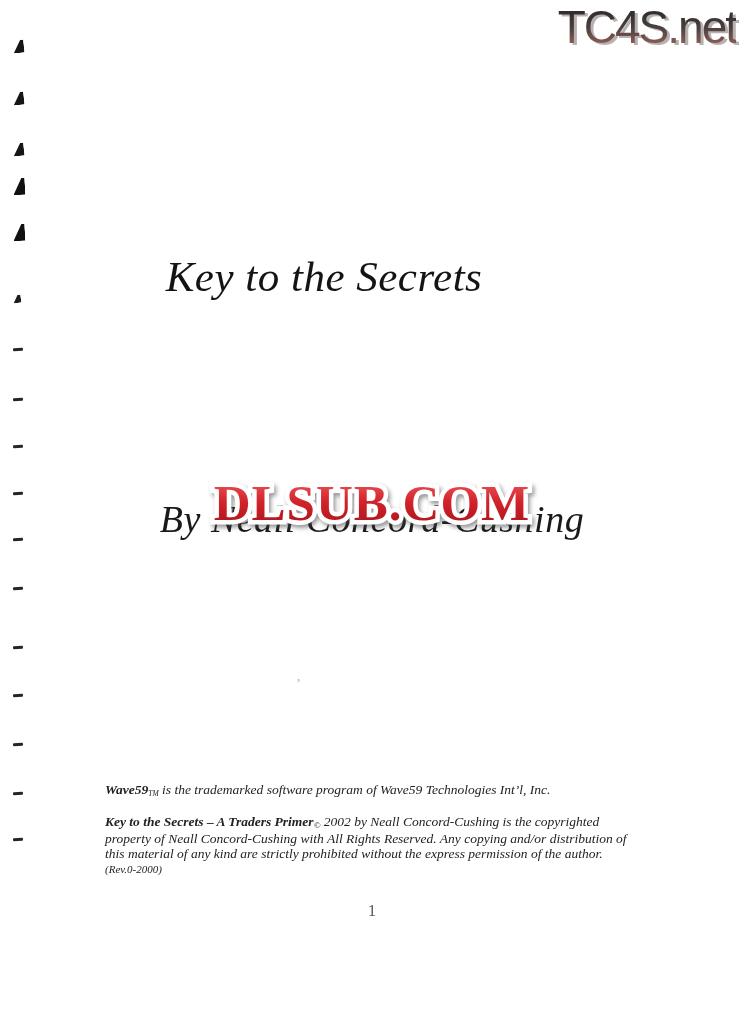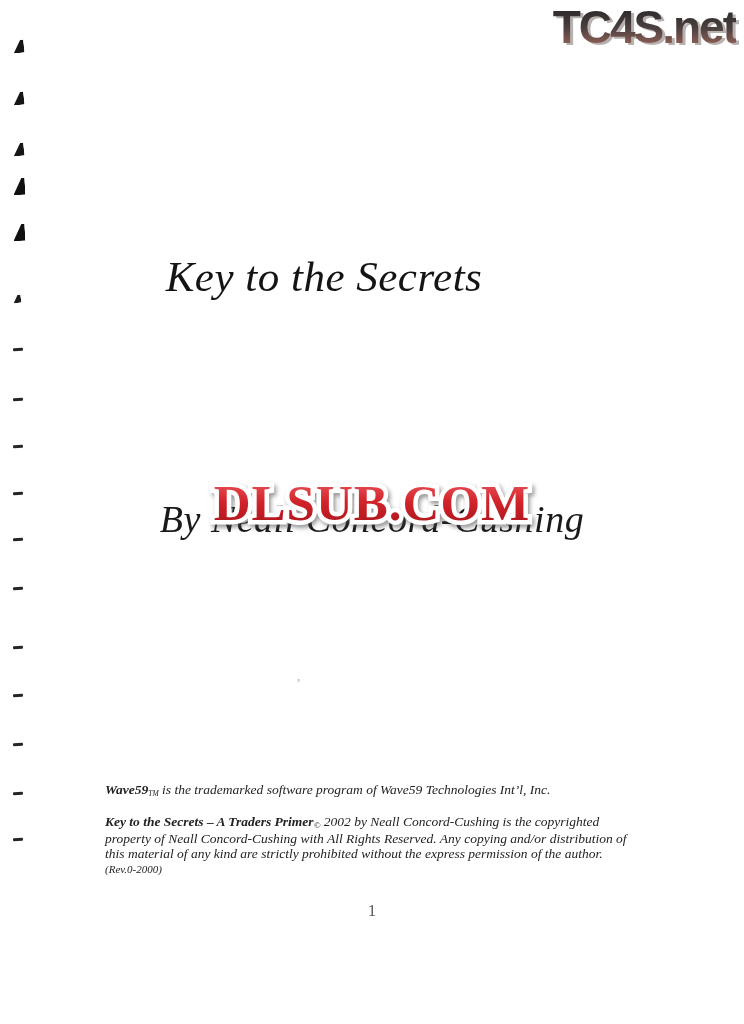--- a/index.html
+++ b/index.html
@@ -20,21 +20,21 @@
   .mark { position:absolute; left:13px; }
   .mark.hook       { width:11px; height:13px; background:#161616; clip-path:polygon(72% 0,100% 0,100% 100%,0 100%); transform:rotate(-6deg); }
   .mark.hook-tall  { width:12px; height:17px; background:#111;    clip-path:polygon(74% 0,100% 0,100% 100%,0 100%); transform:rotate(-3deg); }
   .mark.hook-small { width:8px;  height:8px;  background:#1c1c1c; clip-path:polygon(65% 0,100% 0,100% 100%,0 100%); transform:rotate(-8deg); }
   .mark.dash       { width:10px; height:3px;  background:#262626; border-radius:1px; transform:rotate(-4deg); }
 
   
   .tc4s {
     position:absolute; top:4px; right:8px;
     font-family:"Liberation Sans", sans-serif;
-    font-weight:700; font-size:46px; line-height:1; letter-spacing:-2px;
+    font-weight:400; font-size:46px; line-height:1; letter-spacing:-2px;
     white-space:nowrap;
     background:linear-gradient(var(--tc4s-top) 12%, var(--tc4s-mid) 52%, var(--tc4s-bottom) 94%);
     -webkit-background-clip:text; background-clip:text; color:transparent;
     filter:drop-shadow(3px 2px 0 var(--tc4s-shadow));
   }
 
   
   .title-block {
     position:absolute; top:252px; left:0; width:648px;
     text-align:center;

